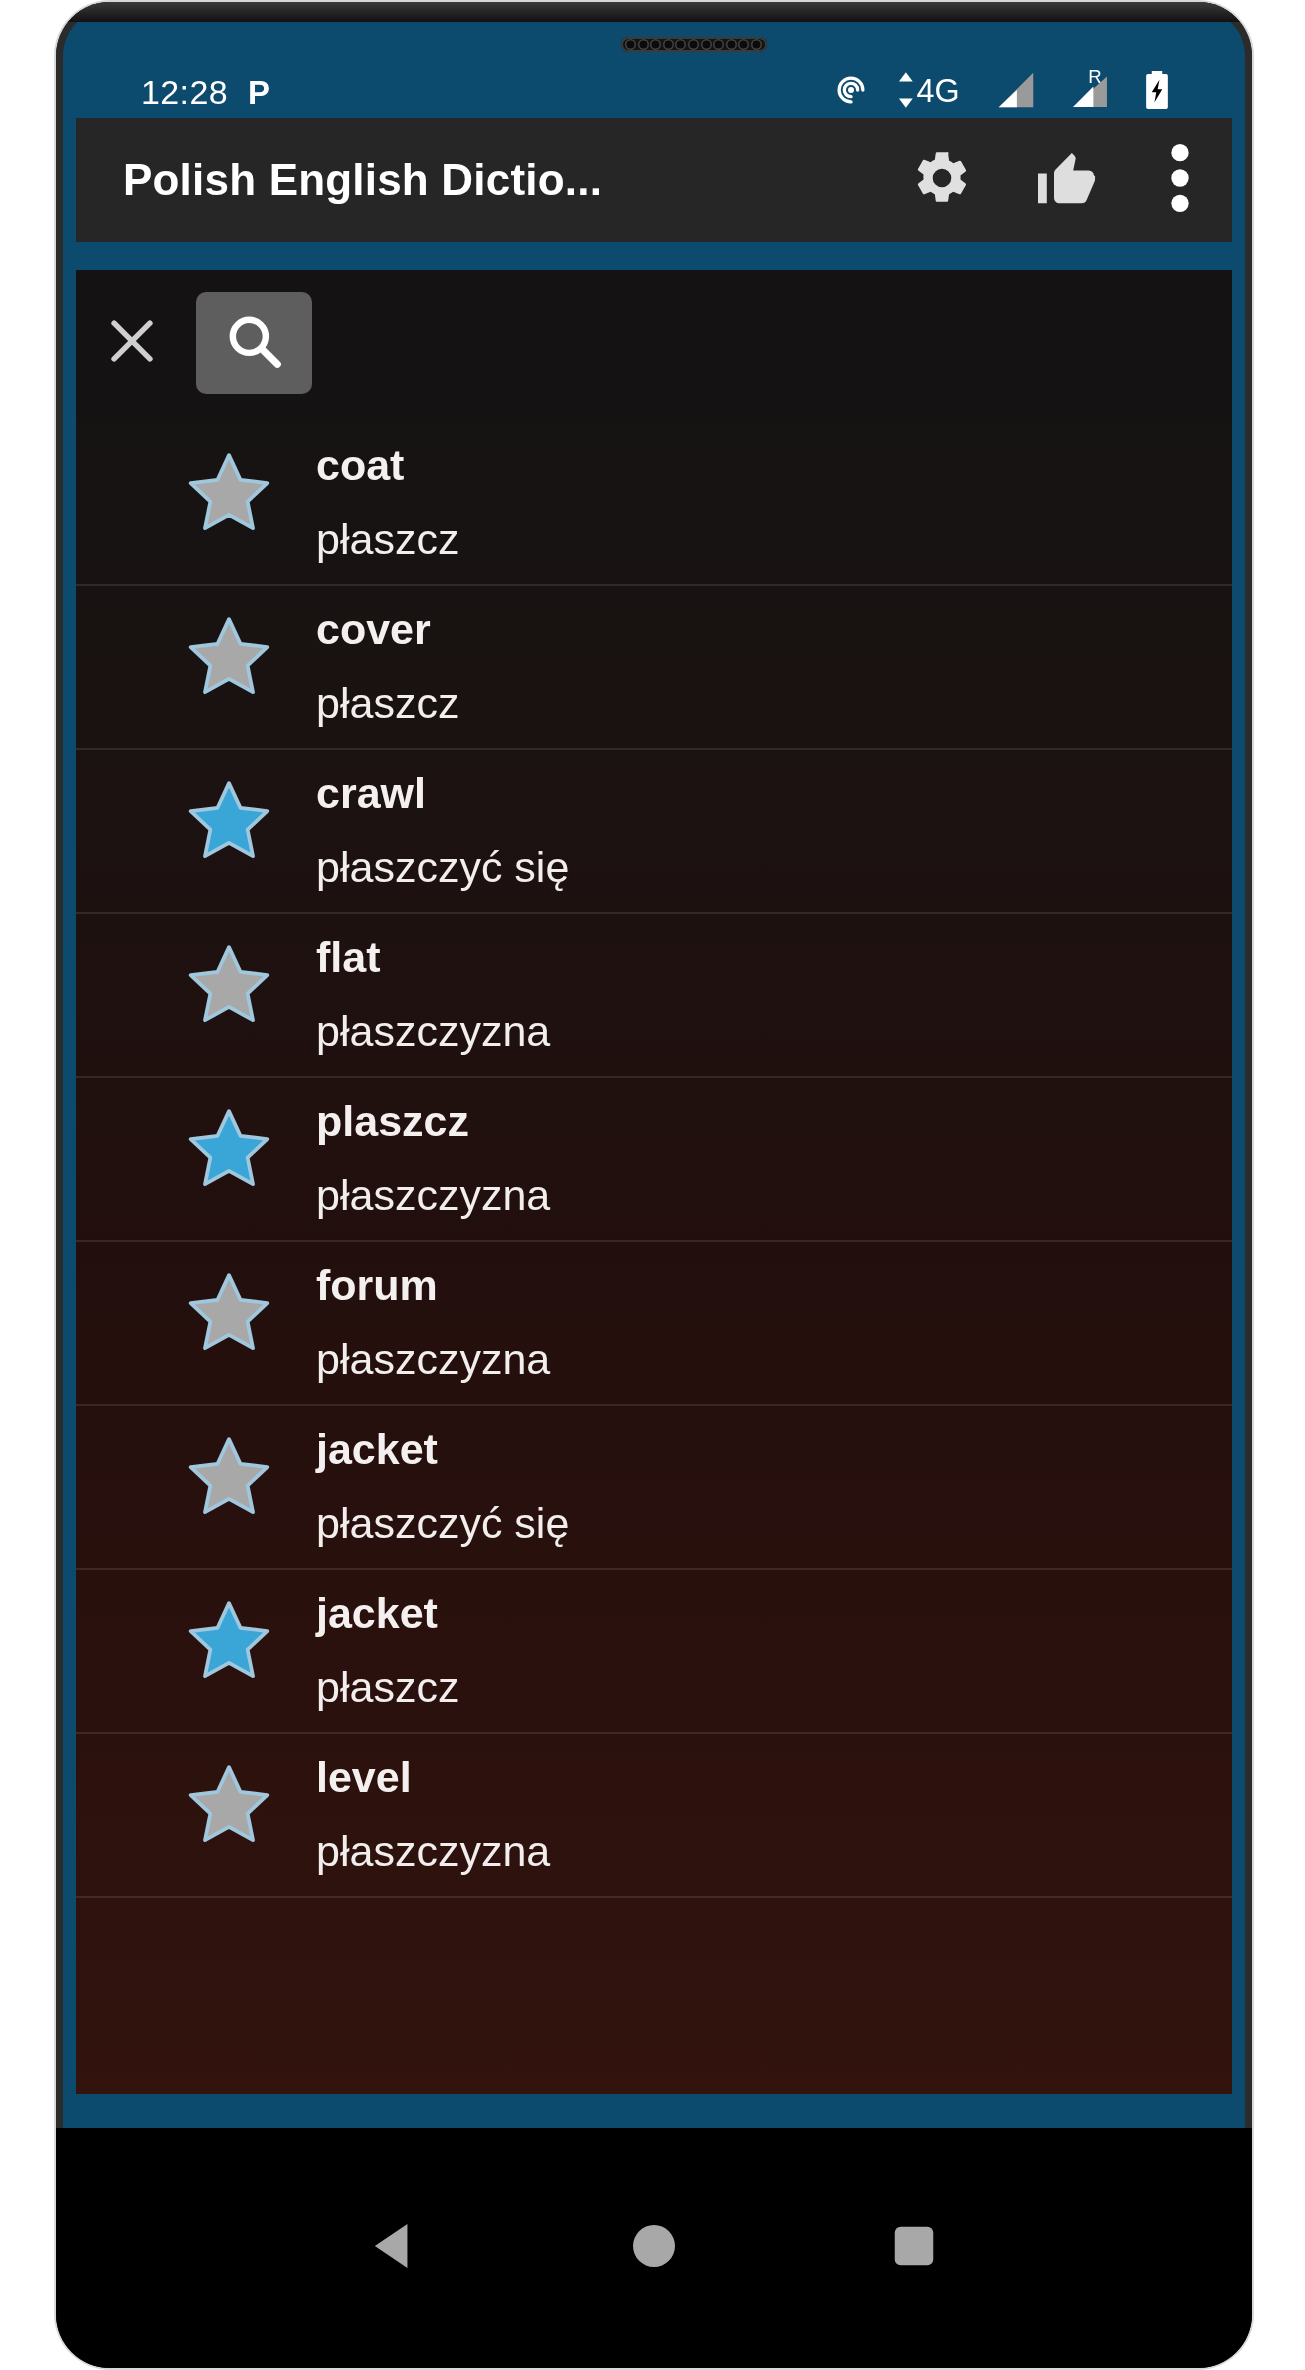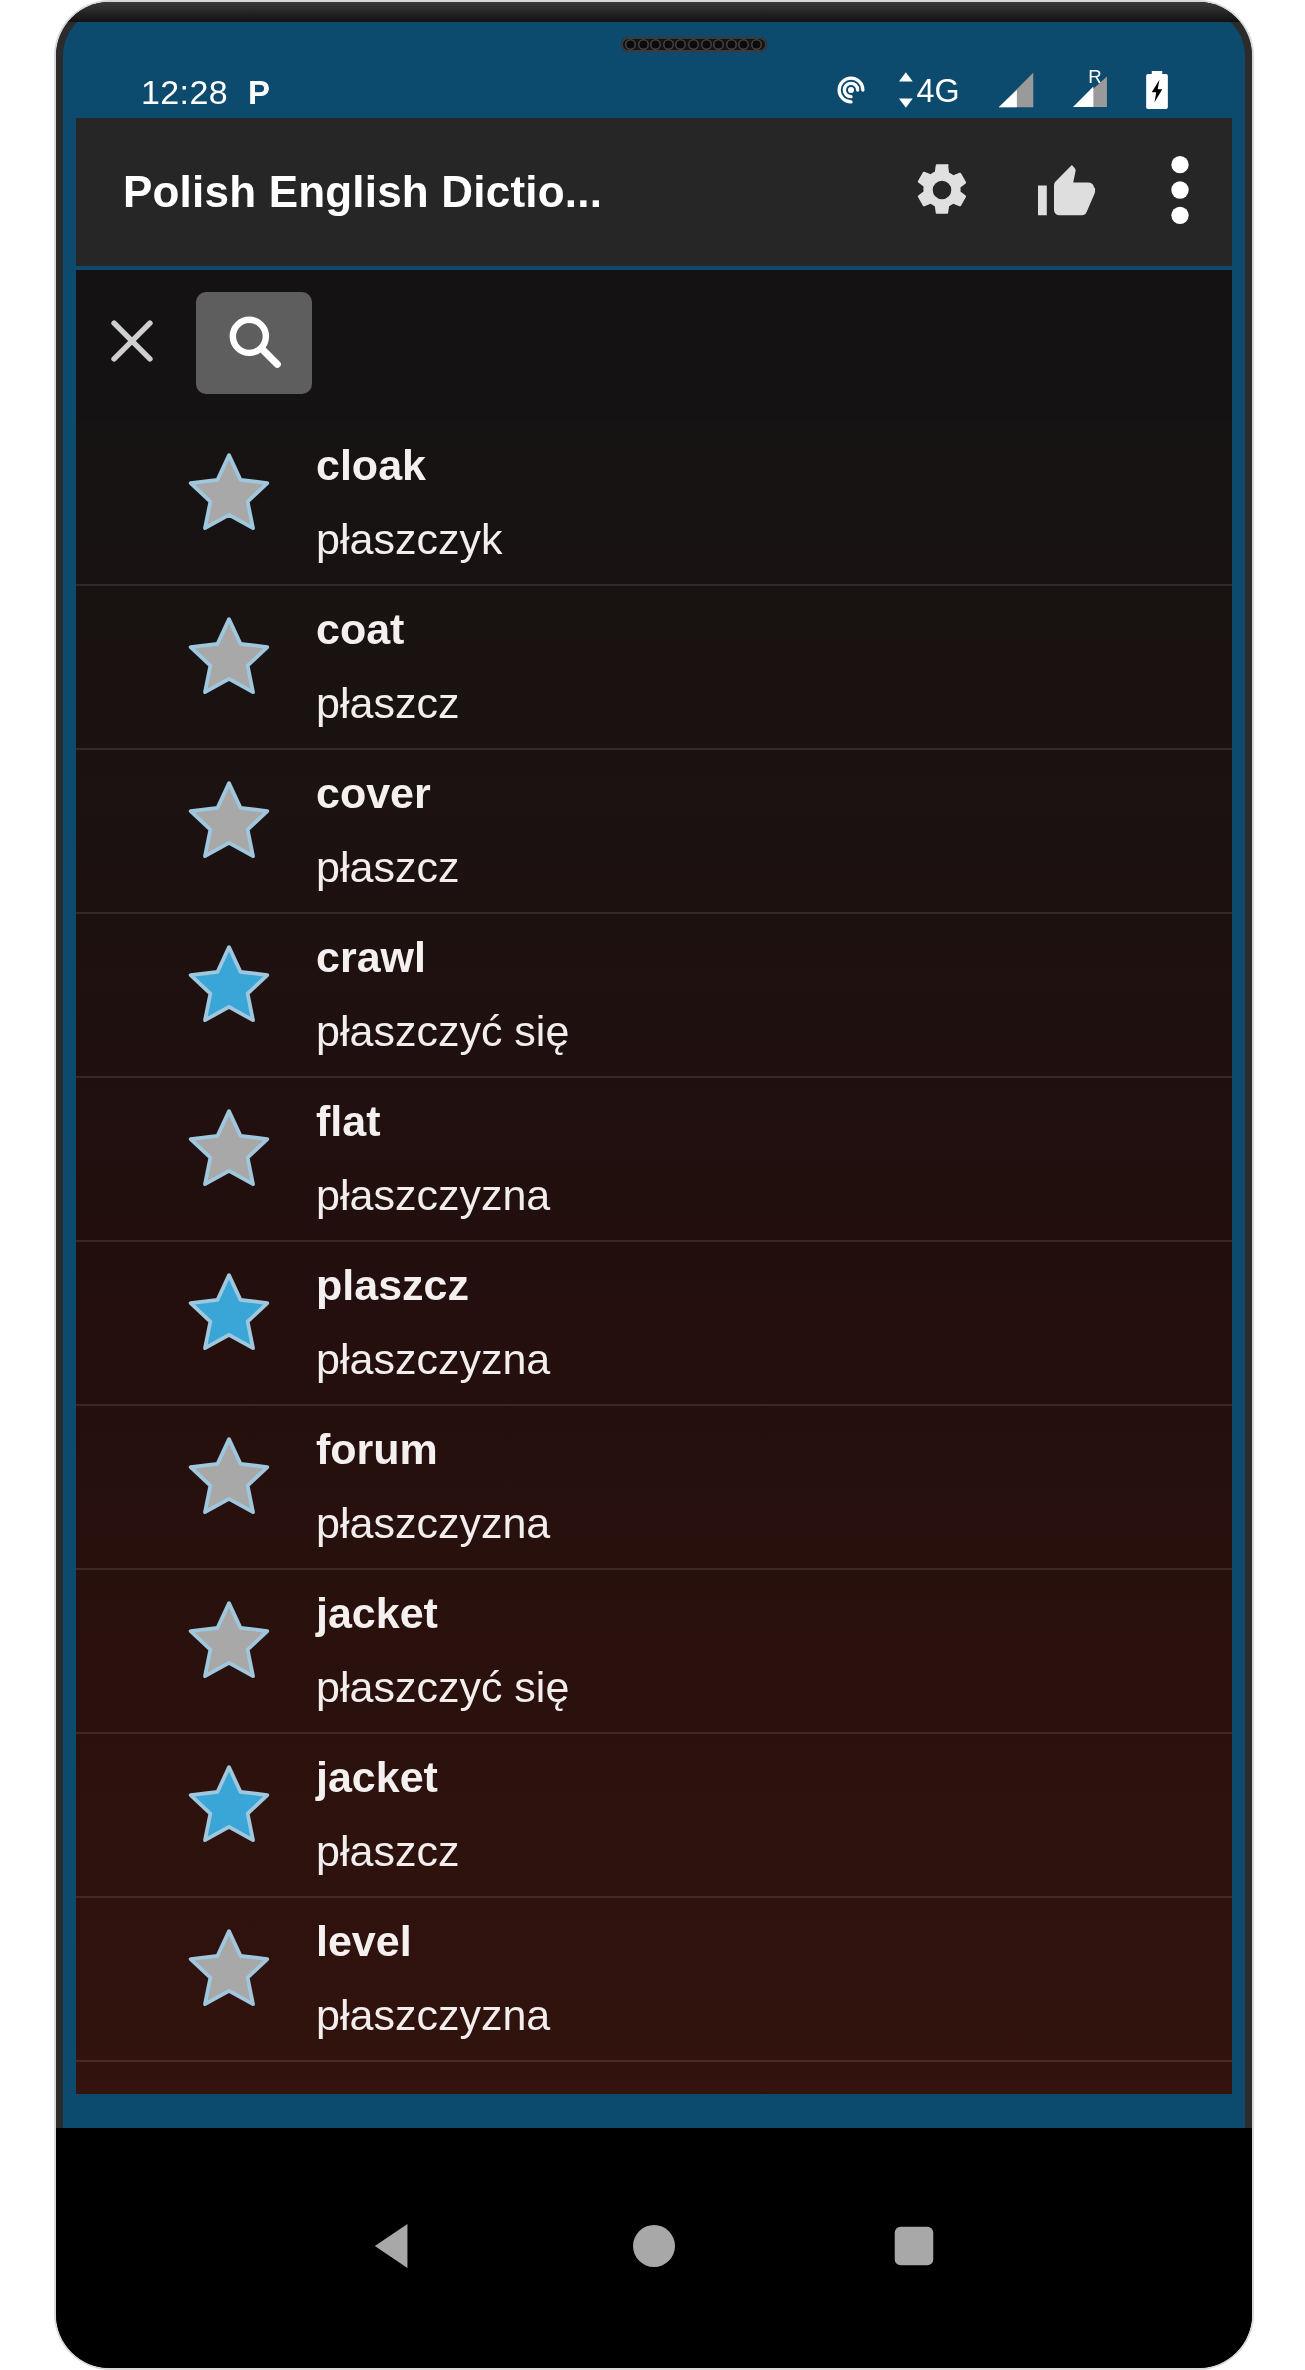--- a/index.html
+++ b/index.html
@@ -38,21 +38,21 @@
     display:flex;align-items:center;color:#fff;
   }
   .sb-left{display:flex;align-items:center;gap:20px;margin-left:85px;}
   .sb-time{font-size:34px;font-weight:400;letter-spacing:.4px;line-height:1;}
   .sb-p{font-size:33px;font-weight:700;line-height:1;}
   .sb-right{margin-left:auto;margin-right:80px;display:flex;align-items:center;gap:26px;}
   .icn{display:block;}
 
   
   .appbar{
-    position:absolute;left:20px;top:116px;width:1156px;height:148px;
+    position:absolute;left:20px;top:116px;width:1156px;height:124px;
     background:#262626;display:flex;align-items:center;
   }
   .app-title{
     color:#ffffff;font-size:44px;font-weight:700;letter-spacing:.2px;
     margin-left:47px;white-space:nowrap;
   }
   .appbar-actions{margin-left:auto;display:flex;align-items:center;gap:0;}
   .ab-btn{
     width:124px;height:152px;display:flex;align-items:center;justify-content:center;
   }
@@ -236,27 +236,20 @@
           </svg>
         </span>
       </div>
     </div>
 
     <div class="listwrap" id="results">
         <div class="row">
           <span class="star"><svg width="86" height="84" viewBox="0 0 24 23">
               <path d="M12 1.2 L15.2 8.1 L22.7 9.0 L17.2 14.2 L18.7 21.6 L12 17.9 L5.3 21.6 L6.8 14.2 L1.3 9.0 L8.8 8.1 Z" fill="#a8a8a8" stroke="#9fc7dd" stroke-width="1.05" stroke-linejoin="round"></path>
             </svg></span>
-          <span class="term">cloak</span>
-          <span class="trans">płaszczyk</span>
-        </div>
-        <div class="row">
-          <span class="star"><svg width="86" height="84" viewBox="0 0 24 23">
-              <path d="M12 1.2 L15.2 8.1 L22.7 9.0 L17.2 14.2 L18.7 21.6 L12 17.9 L5.3 21.6 L6.8 14.2 L1.3 9.0 L8.8 8.1 Z" fill="#a8a8a8" stroke="#9fc7dd" stroke-width="1.05" stroke-linejoin="round"></path>
-            </svg></span>
           <span class="term">coat</span>
           <span class="trans">płaszcz</span>
         </div>
         <div class="row">
           <span class="star"><svg width="86" height="84" viewBox="0 0 24 23">
               <path d="M12 1.2 L15.2 8.1 L22.7 9.0 L17.2 14.2 L18.7 21.6 L12 17.9 L5.3 21.6 L6.8 14.2 L1.3 9.0 L8.8 8.1 Z" fill="#a8a8a8" stroke="#9fc7dd" stroke-width="1.05" stroke-linejoin="round"></path>
             </svg></span>
           <span class="term">cover</span>
           <span class="trans">płaszcz</span>
         </div>

